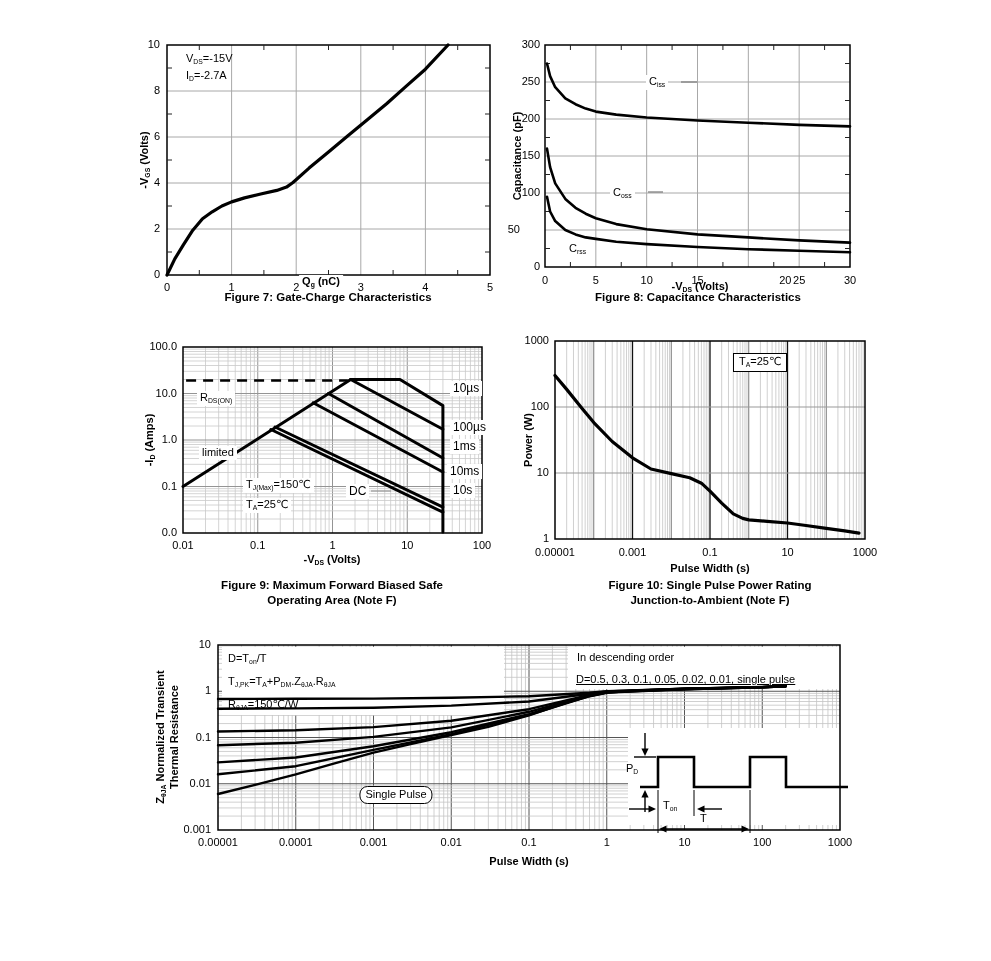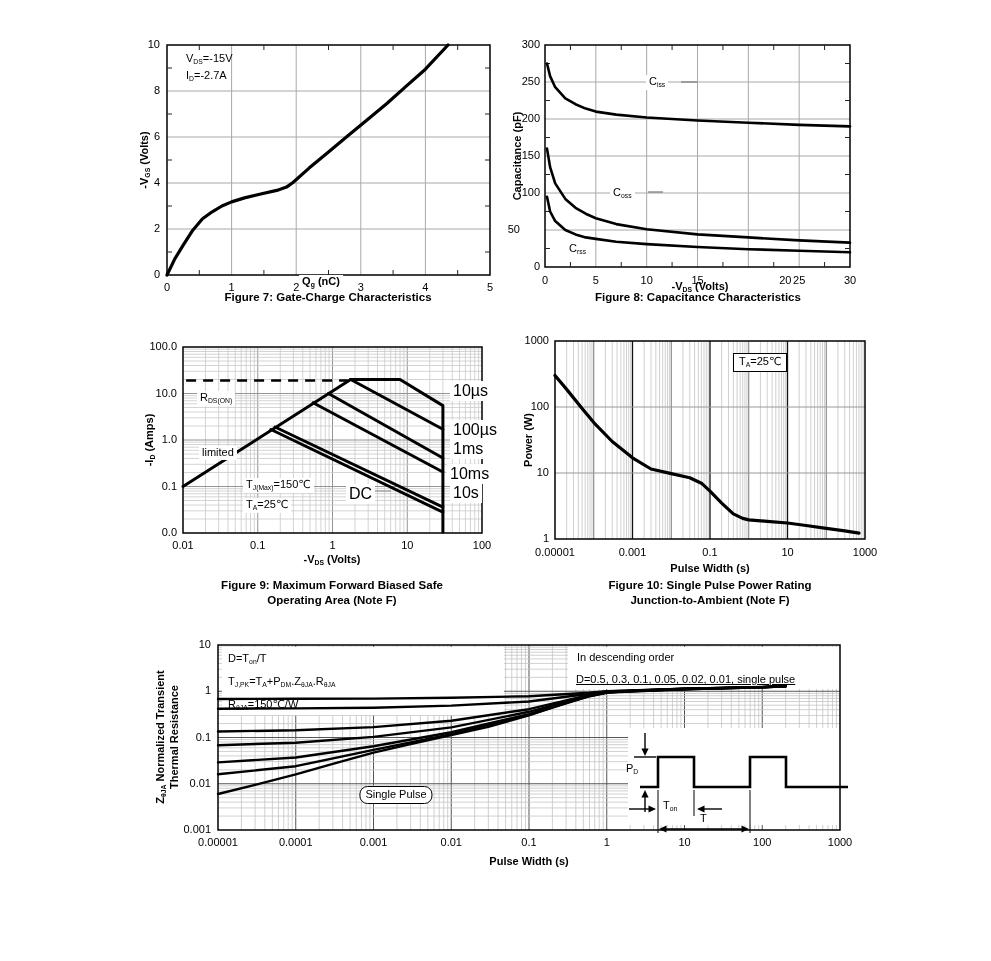--- a/index.html
+++ b/index.html
@@ -7,21 +7,21 @@
         font-family:"Liberation Sans","DejaVu Sans",sans-serif;color:#000}
   .page svg{position:absolute;left:0;top:0;z-index:1}
   .t{position:absolute;white-space:nowrap;font-size:11px;line-height:1.2;z-index:3}
   sub{font-size:0.62em;vertical-align:-0.32em}
   .b{font-weight:bold}
   .cx{transform:translate(-50%,0)}
   .ry{transform:translate(-100%,-50%)}
   .rot{transform:translate(-50%,-50%) rotate(-90deg);text-align:center}
   .box{background:#fff;padding:0 3px;line-height:1.25}
   .bord{border:1px solid #000;padding:1px 5px}
-  .f12{font-size:16px}
+  .f12{font-size:12px}
   .cap{font-size:11.5px}
   #page-title{position:absolute;left:138px;top:4px;font-size:13.5px;font-weight:bold;z-index:3;white-space:nowrap}
 </style>
 </head>
 <body>
 
 <div class="page">
 
   <div class="t b cx cap" style="left:328px;top:291px">Figure 7: Gate-Charge Characteristics</div>
   <div class="t b cx cap" style="left:698px;top:291px">Figure 8: Capacitance Characteristics</div>

